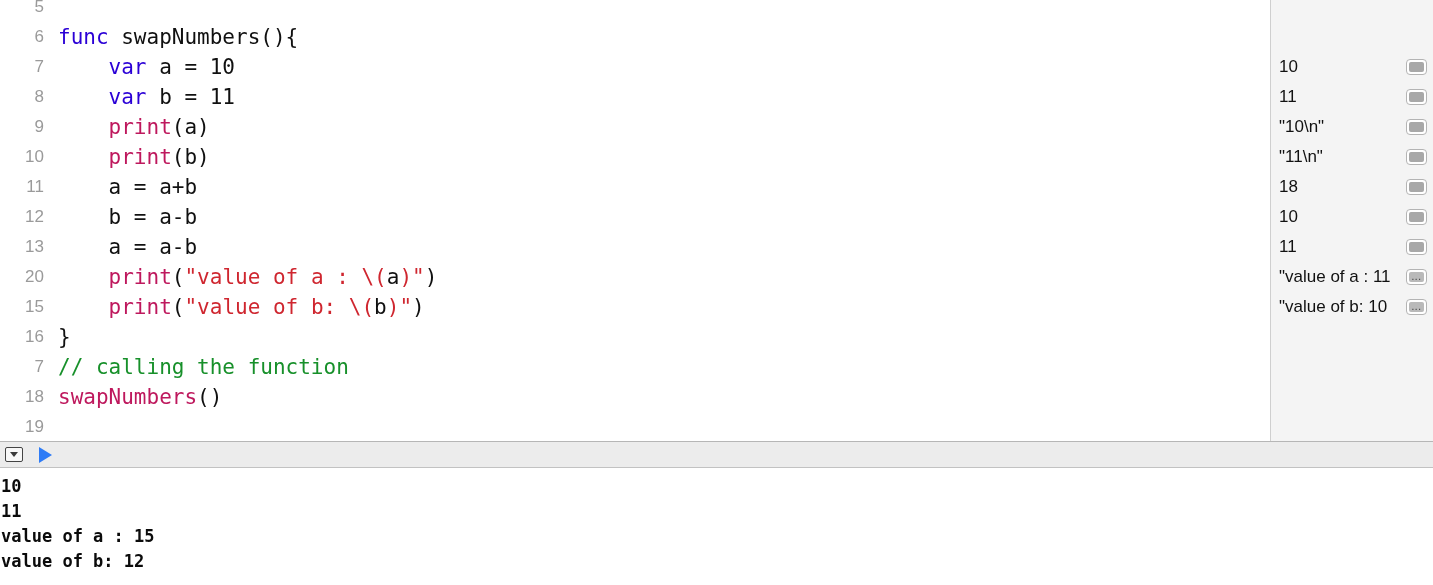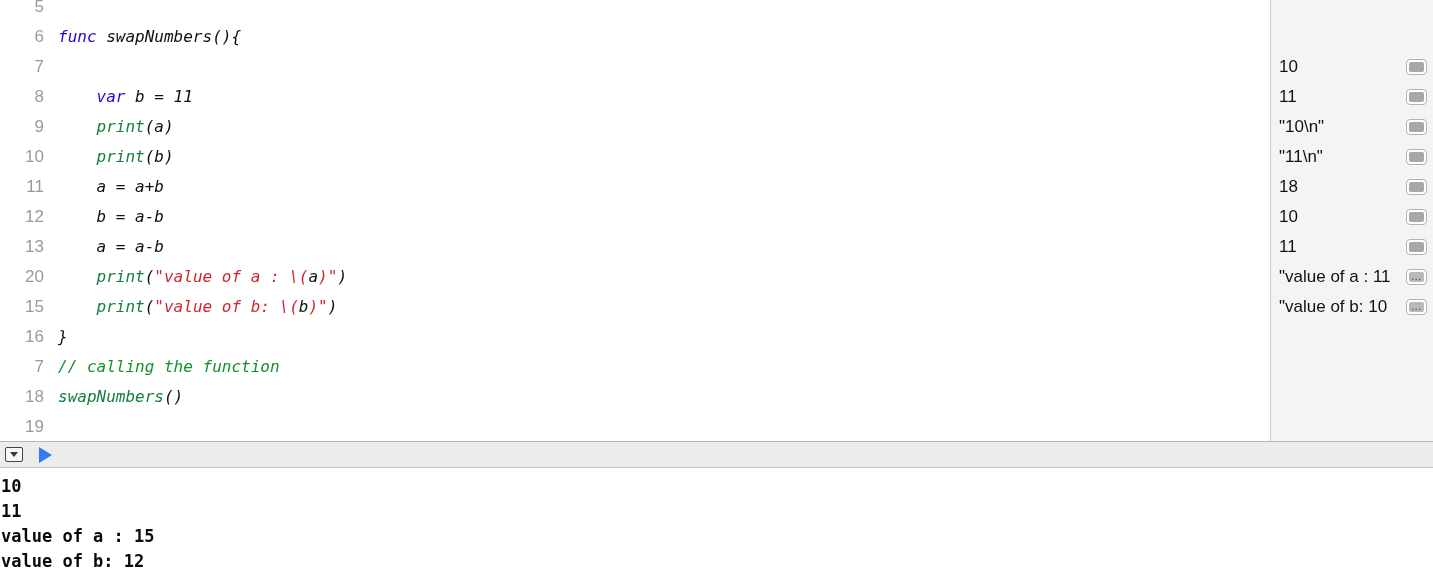--- a/index.html
+++ b/index.html
@@ -65,30 +65,29 @@
     color: #9a9a9a;
     font-family: "Liberation Sans", sans-serif;
     font-size: 17px;
     line-height: 30px;
     user-select: none;
   }
 
   .code-text {
     padding-left: 14px;
     font-family: "DejaVu Sans Mono", monospace;
-    font-size: 16px;
+    font-size: 21px;
     letter-spacing: 0px;
     color: #101010;
     white-space: pre;
-    font-style: italic;
   }
 
   
   .kw   { color: #2b00d6; }       
-  .fn   { color: #15803d; }       
+  .fn   { color: #be185d; }       
   .str  { color: #cf262f; }       
   .cmt  { color: #17902a; }       
   .pln  { color: #101010; }       
 
   
   .results-pane {
     position: relative;
     width: 162px;
     min-width: 162px;
     background: #f4f4f4;
@@ -218,21 +217,21 @@
 <body>
 
 <div id="app">
 
   <div class="upper">
 
     <div class="editor-pane">
       <div class="code-lines" id="code-lines">
           <div class="code-line"><div class="gutter">5</div><div class="code-text"></div></div>
           <div class="code-line"><div class="gutter">6</div><div class="code-text"><span class="kw">func</span><span class="pln"> swapNumbers(){</span></div></div>
-          <div class="code-line"><div class="gutter">7</div></div>
+          <div class="code-line"><div class="gutter">7</div><div class="code-text"><span class="pln">    </span><span class="kw">var</span><span class="pln"> a = 10</span></div></div>
           <div class="code-line"><div class="gutter">8</div><div class="code-text"><span class="pln">    </span><span class="kw">var</span><span class="pln"> b = 11</span></div></div>
           <div class="code-line"><div class="gutter">9</div><div class="code-text"><span class="pln">    </span><span class="fn">print</span><span class="pln">(a)</span></div></div>
           <div class="code-line"><div class="gutter">10</div><div class="code-text"><span class="pln">    </span><span class="fn">print</span><span class="pln">(b)</span></div></div>
           <div class="code-line"><div class="gutter">11</div><div class="code-text"><span class="pln">    a = a+b</span></div></div>
           <div class="code-line"><div class="gutter">12</div><div class="code-text"><span class="pln">    b = a-b</span></div></div>
           <div class="code-line"><div class="gutter">13</div><div class="code-text"><span class="pln">    a = a-b</span></div></div>
           <div class="code-line"><div class="gutter">20</div><div class="code-text"><span class="pln">    </span><span class="fn">print</span><span class="pln">(</span><span class="str">"value of a : \(</span><span class="pln">a</span><span class="str">)"</span><span class="pln">)</span></div></div>
           <div class="code-line"><div class="gutter">15</div><div class="code-text"><span class="pln">    </span><span class="fn">print</span><span class="pln">(</span><span class="str">"value of b: \(</span><span class="pln">b</span><span class="str">)"</span><span class="pln">)</span></div></div>
           <div class="code-line"><div class="gutter">16</div><div class="code-text"><span class="pln">}</span></div></div>
           <div class="code-line"><div class="gutter">7</div><div class="code-text"><span class="cmt">// calling the function</span></div></div>

